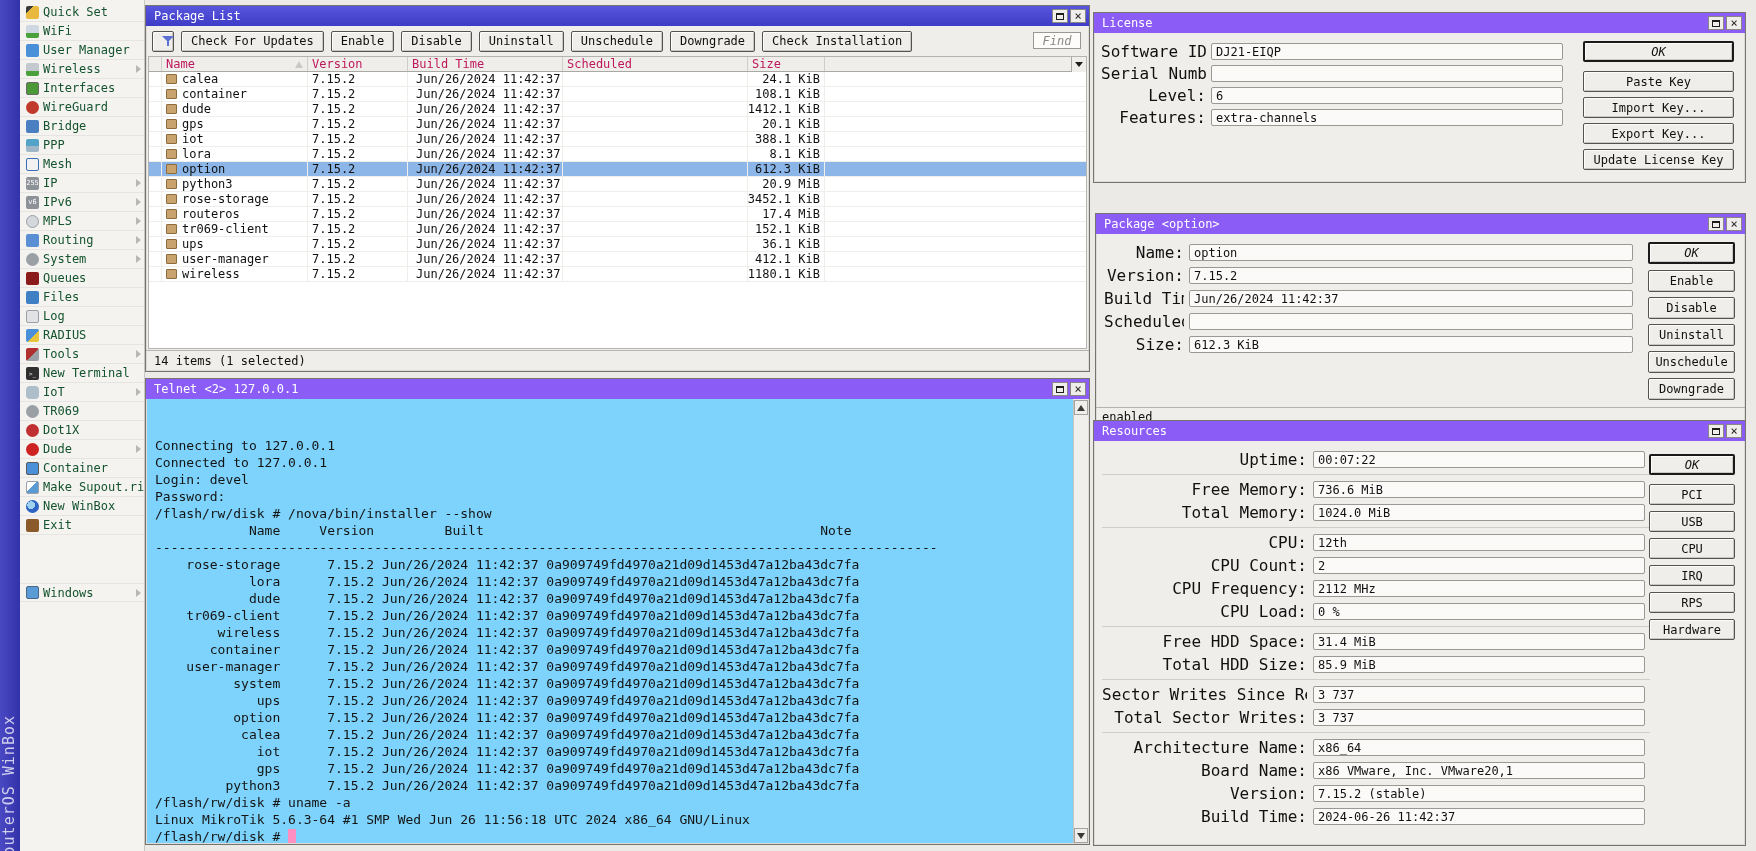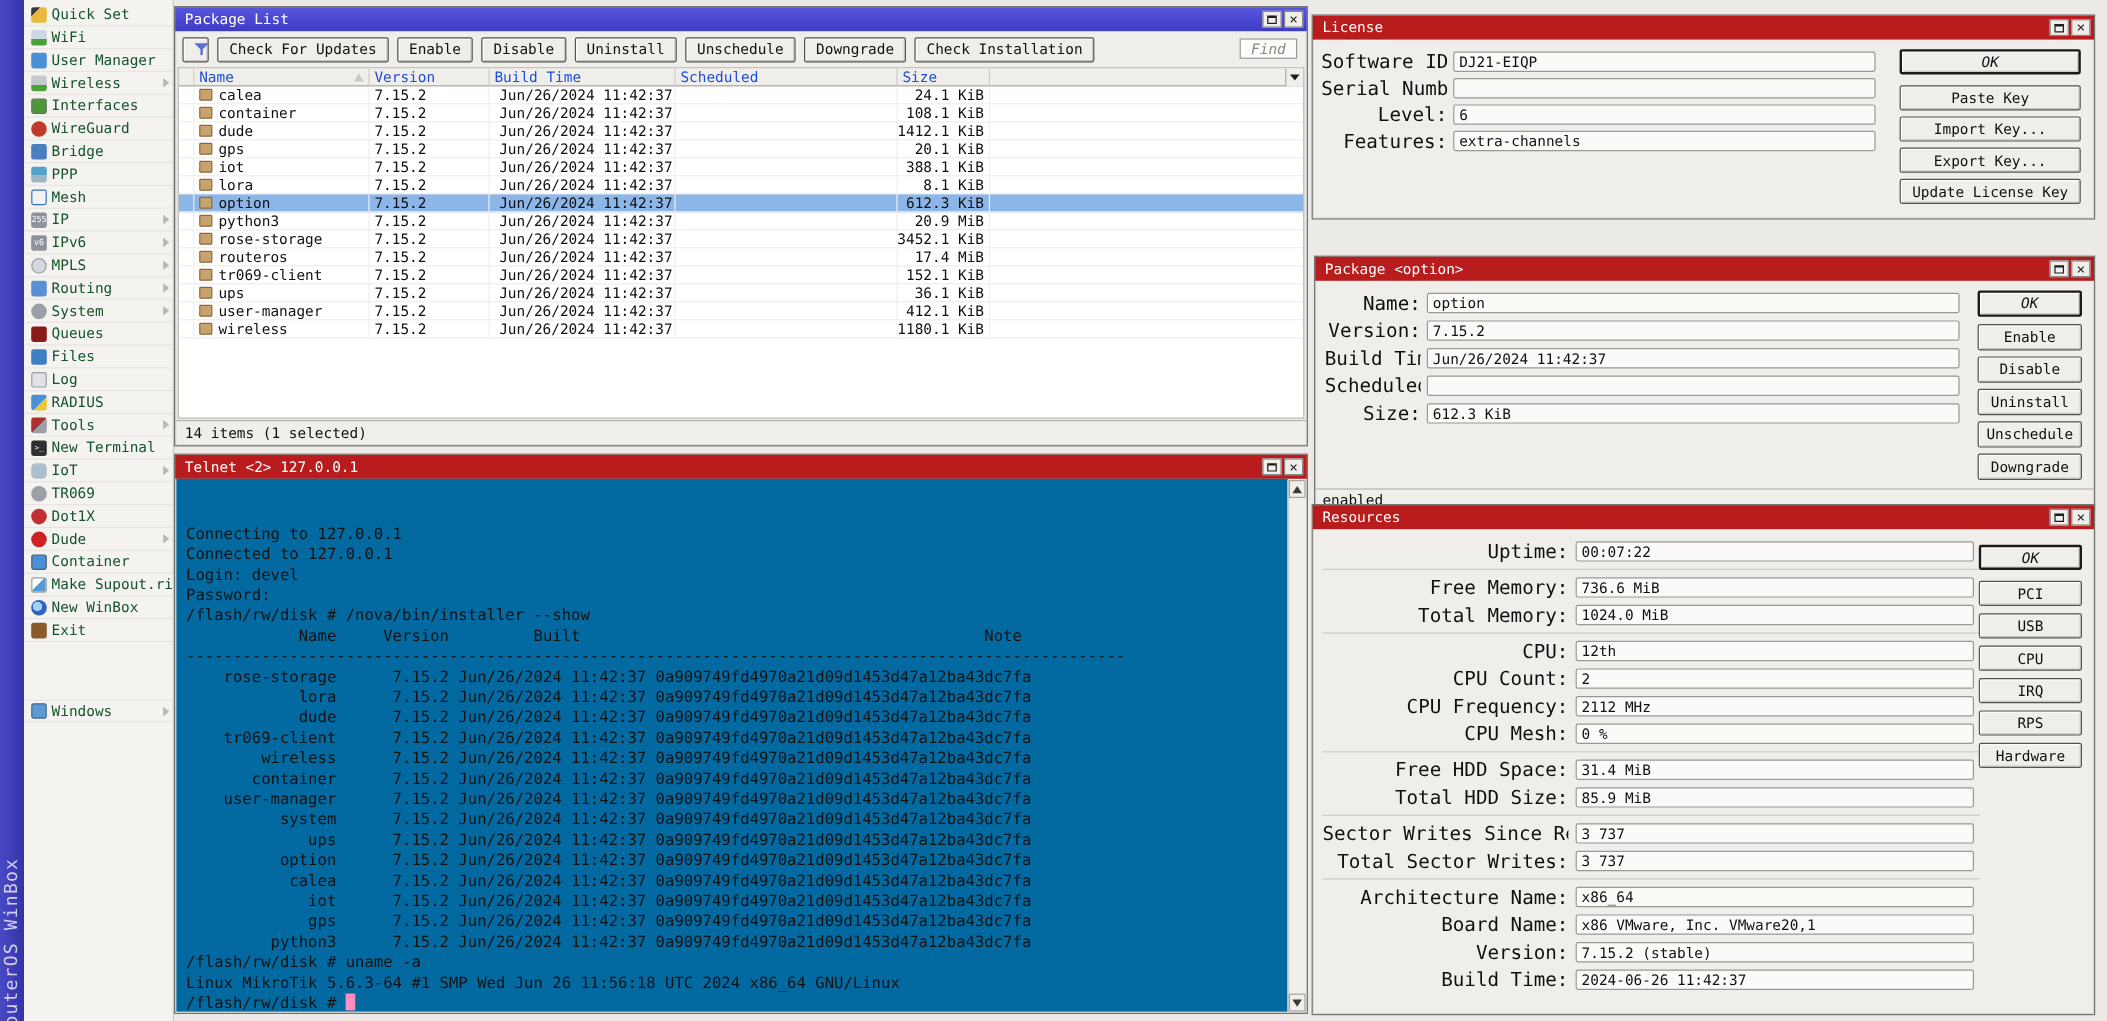--- a/index.html
+++ b/index.html
@@ -51,41 +51,41 @@
   .ic-make-supout{background:linear-gradient(135deg,#fff 0 45%,#5b9bd5 45%);border:1px solid #9aa0a6;}
   .ic-new-winbox{background:radial-gradient(circle at 40% 40%,#9ed2f0 0 35%,#2f63c4 36%);border-radius:50%;}
   .ic-exit{background:#8b5a2b;}
   .ic-windows{background:#5b9bd5;border:1px solid #46678a;}
 
   
   .win{position:absolute;background:#f0eeea;border:1px solid #76746f;box-shadow:inset 0 0 0 1px #dddbd7;}
   .tbar{height:20px;display:flex;align-items:center;padding:0 3px;}
   .tbar .title{flex:1;padding-left:5px;font-size:12px;color:#fff;white-space:nowrap;}
   .tbar.active{background:linear-gradient(#5856de,#3e3cc6);}
-  .tbar.inactive{background:#b91c1c;justify-content:flex-end;}
+  .tbar.inactive{background:#8b5cf6;justify-content:flex-end;}
   .tb-btn{width:16px;height:14px;background:#f0eeea;border:1px solid #8a8885;margin-left:2px;display:flex;align-items:center;justify-content:center;color:#1c1c1c;font-size:12px;line-height:1;cursor:default;flex:none;}
   .box-glyph{width:8px;height:7px;border:1px solid #1c1c1c;border-top-width:2px;}
   .btn{background:#f0eeea;border:1px solid #55534f;border-radius:2px;font-size:12px;color:#101010;display:flex;align-items:center;justify-content:center;white-space:nowrap;box-shadow:inset 1px 1px 0 #fdfdfc,inset -1px -1px 0 #c9c7c3;cursor:default;}
   .btn.default{border:2px solid #1a1a1a;font-style:italic;}
   .btn-col{position:absolute;display:flex;flex-direction:column;}
   .frow{display:flex;align-items:center;height:17px;margin-bottom:5px;}
   .flabel{font-size:16px;color:#101010;text-align:right;white-space:nowrap;overflow:hidden;flex:none;}
   .fbox{height:17px;background:#fbfaf8;border:1px solid #9a9893;border-radius:2px;font-size:12px;color:#101010;display:flex;align-items:center;padding:0 4px;white-space:nowrap;overflow:hidden;flex:none;}
 
   
   #win-packages{left:145px;top:5px;width:945px;height:367px;}
   .pl-toolbar{position:absolute;left:6px;top:24px;right:60px;height:22px;display:flex;gap:7px;align-items:center;}
   .pl-toolbar .btn{height:21px;padding:0 9px;}
   .filter-btn{width:22px;height:21px;flex:none;position:relative;}
   .funnel{position:relative;width:12px;height:12px;}
   .funnel::before{content:"";position:absolute;left:0;top:1px;border-left:6px solid transparent;border-right:6px solid transparent;border-top:6px solid #5c6fd2;}
   .funnel::after{content:"";position:absolute;left:5px;top:6px;width:2px;height:5px;background:#5c6fd2;}
   .find{position:absolute;right:8px;top:26px;width:48px;height:17px;border:1px solid #9a9893;background:#fdfcfa;display:flex;align-items:center;justify-content:center;font-size:12px;font-style:italic;color:#8a8885;}
   .pl-table{position:absolute;left:2px;right:2px;top:50px;bottom:22px;background:#fff;border:1px solid #b5b3af;overflow:hidden;}
-  .pl-hrow{display:flex;height:15px;background:#f0eeea;border-bottom:1px solid #aaa8a4;font-size:12px;color:#1d4ed8;}
+  .pl-hrow{display:flex;height:15px;background:#f0eeea;border-bottom:1px solid #aaa8a4;font-size:12px;color:#be185d;}
   .pl-hrow .hc{border-right:1px solid #cfcdc9;display:flex;align-items:center;padding-left:4px;white-space:nowrap;overflow:hidden;}
   .hc-gutter{width:13px;flex:none;}
   .hc-name{width:146px;flex:none;}
   .hc-ver{width:100px;flex:none;}
   .hc-built{width:155px;flex:none;}
   .hc-sched{width:185px;flex:none;}
   .hc-size{width:77px;flex:none;}
   .hc-rest{flex:1;border-right:none !important;}
   .sort-tri{margin-left:auto;margin-right:4px;width:0;height:0;border-left:4px solid transparent;border-right:4px solid transparent;border-bottom:7px solid #cbc9c5;}
   .h-dd{width:15px;height:15px;flex:none;border-left:1px solid #aaa8a4;display:flex;align-items:center;justify-content:center;background:#f0eeea;}
@@ -98,21 +98,21 @@
   .c-ver{width:100px;flex:none;padding-left:4px;}
   .c-built{width:155px;flex:none;padding-left:8px;}
   .c-sched{width:185px;flex:none;}
   .c-size{width:77px;flex:none;justify-content:flex-end;padding-right:4px;}
   .c-rest{flex:1;border-right:none !important;}
   .pkg-icon{width:11px;height:10px;background:#c9a36d;border:1px solid #8d6b3c;border-radius:1px;margin-right:5px;flex:none;}
   .pl-status{position:absolute;left:0;right:0;bottom:0;height:21px;border-top:1px solid #b5b3af;display:flex;align-items:center;padding-left:8px;font-size:12px;color:#101010;}
 
   
   #win-telnet{left:145px;top:378px;width:945px;height:467px;}
-  .term{position:absolute;left:1px;top:20px;right:16px;bottom:1px;background:#0369a1;overflow:hidden;padding:4px 0 0 8px;}
+  .term{position:absolute;left:1px;top:20px;right:16px;bottom:1px;background:#7dd3fc;overflow:hidden;padding:4px 0 0 8px;}
   .term-line{height:17px;line-height:17px;font-size:13px;color:#141414;white-space:pre;}
   .term-cursor{display:inline-block;width:8px;height:14px;background:#ff8fc0;vertical-align:-2px;}
   .term-scroll{position:absolute;top:21px;right:1px;bottom:1px;width:15px;background:#f1efeb;border-left:1px solid #c6c4c0;}
   .sb-btn{position:absolute;left:0;width:14px;height:15px;background:#f0eeea;border:1px solid #a5a39f;display:flex;align-items:center;justify-content:center;}
   .sb-up{top:0;}
   .sb-down{bottom:0;}
   .tri-up{width:0;height:0;border-left:4px solid transparent;border-right:4px solid transparent;border-bottom:6px solid #3c3a37;}
   .tri-down{width:0;height:0;border-left:4px solid transparent;border-right:4px solid transparent;border-top:6px solid #3c3a37;}
 
   
@@ -764,21 +764,21 @@
     <span class="flabel">CPU Count:</span>
     <span class="fbox">2</span>
   </div>
 
   <div class="frow">
     <span class="flabel">CPU Frequency:</span>
     <span class="fbox">2112 MHz</span>
   </div>
 
   <div class="frow sep">
-    <span class="flabel">CPU Mesh:</span>
+    <span class="flabel">CPU Load:</span>
     <span class="fbox">0 %</span>
   </div>
 
   <div class="frow">
     <span class="flabel">Free HDD Space:</span>
     <span class="fbox">31.4 MiB</span>
   </div>
 
   <div class="frow sep">
     <span class="flabel">Total HDD Size:</span>

